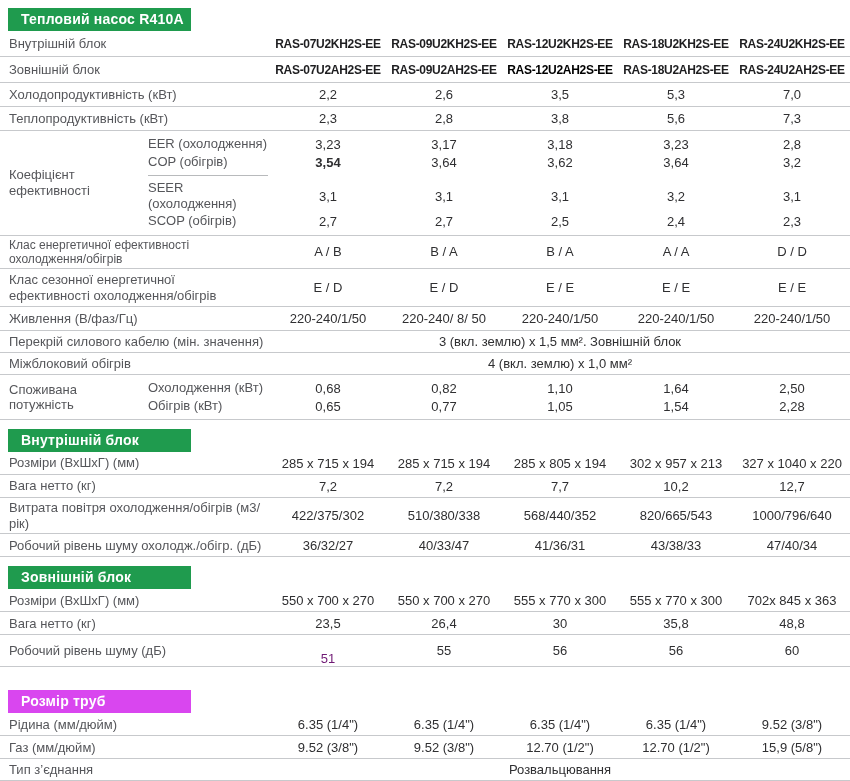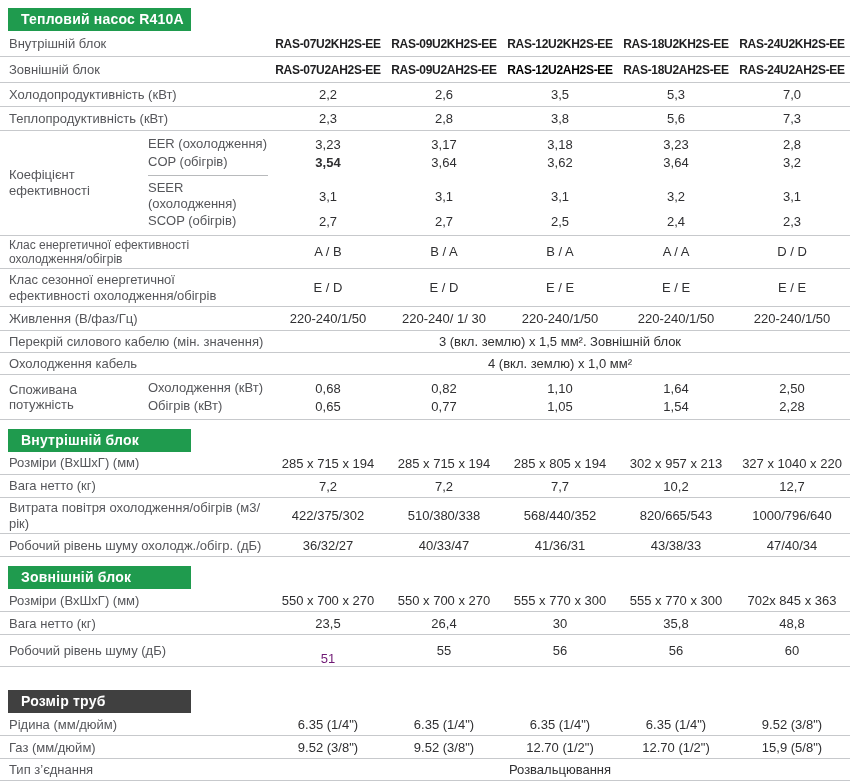--- a/index.html
+++ b/index.html
@@ -135,31 +135,31 @@
           <div class="lbl" style="color: rgb(85, 86, 90);">Клас сезонної енергетичної ефективності охолодження/обігрів</div>
           <div class="val" style="color: rgb(47, 47, 49);">E / D</div>
           <div class="val" style="color: rgb(47, 47, 49);">E / D</div>
           <div class="val" style="color: rgb(47, 47, 49);">E / E</div>
           <div class="val" style="color: rgb(47, 47, 49);">E / E</div>
           <div class="val" style="color: rgb(47, 47, 49);">E / E</div>
         </div>
         <div class="row cap">
           <div class="lbl" style="color: rgb(85, 86, 90);">Живлення (В/фаз/Гц)</div>
           <div class="val" style="color: rgb(47, 47, 49);">220-240/1/50</div>
-          <div class="val" style="color: rgb(47, 47, 49);">220-240/ 1/ 30</div>
+          <div class="val" style="color: rgb(47, 47, 49);">220-240/ 8/ 50</div>
           <div class="val" style="color: rgb(47, 47, 49);">220-240/1/50</div>
           <div class="val" style="color: rgb(47, 47, 49);">220-240/1/50</div>
           <div class="val" style="color: rgb(47, 47, 49);">220-240/1/50</div>
         </div>
         <div class="row span-row">
           <div class="lbl" style="color: rgb(85, 86, 90);">Перекрій силового кабелю (мін. значення)</div>
           <div class="spanval" style="color: rgb(47, 47, 49);">3 (вкл. землю) х 1,5 мм². Зовнішній блок</div>
         </div>
         <div class="row span-row">
-          <div class="lbl" style="color: rgb(85, 86, 90);">Охолодження кабель</div>
+          <div class="lbl" style="color: rgb(85, 86, 90);">Міжблоковий обігрів</div>
           <div class="spanval" style="color: rgb(47, 47, 49);">4 (вкл. землю) х 1,0 мм²</div>
         </div>
         <div class="row group">
           <div class="lbl" style="color: rgb(85, 86, 90);">Споживана потужність</div>
           <div class="gbody">
             <div class="gline">
               <div class="sub" style="color: rgb(85, 86, 90);">Охолодження (кВт)</div>
               <div class="val" style="color: rgb(47, 47, 49);">0,68</div>
               <div class="val" style="color: rgb(47, 47, 49);">0,82</div>
               <div class="val" style="color: rgb(47, 47, 49);">1,10</div>
@@ -238,21 +238,21 @@
           <div class="lbl" style="color: rgb(85, 86, 90);">Робочий рівень шуму (дБ)</div>
           <div class="val" style="color: #701a75; margin-top: 16px;">51</div>
           <div class="val" style="color: rgb(47, 47, 49);">55</div>
           <div class="val" style="color: rgb(47, 47, 49);">56</div>
           <div class="val" style="color: rgb(47, 47, 49);">56</div>
           <div class="val" style="color: rgb(47, 47, 49);">60</div>
         </div>
       </div>
     </div>
     <div class="section">
-      <div class="section-header" style="background: #404040; color: rgb(255, 255, 255); margin-top: 23px;">Розмір труб</div>
+      <div class="section-header" style="background: #d946ef; color: rgb(255, 255, 255); margin-top: 23px;">Розмір труб</div>
       <div class="rows">
         <div class="row">
           <div class="lbl" style="color: rgb(85, 86, 90);">Рідина (мм/дюйм)</div>
           <div class="val" style="color: rgb(47, 47, 49);">6.35 (1/4")</div>
           <div class="val" style="color: rgb(47, 47, 49);">6.35 (1/4")</div>
           <div class="val" style="color: rgb(47, 47, 49);">6.35 (1/4")</div>
           <div class="val" style="color: rgb(47, 47, 49);">6.35 (1/4")</div>
           <div class="val" style="color: rgb(47, 47, 49);">9.52 (3/8")</div>
         </div>
         <div class="row">

